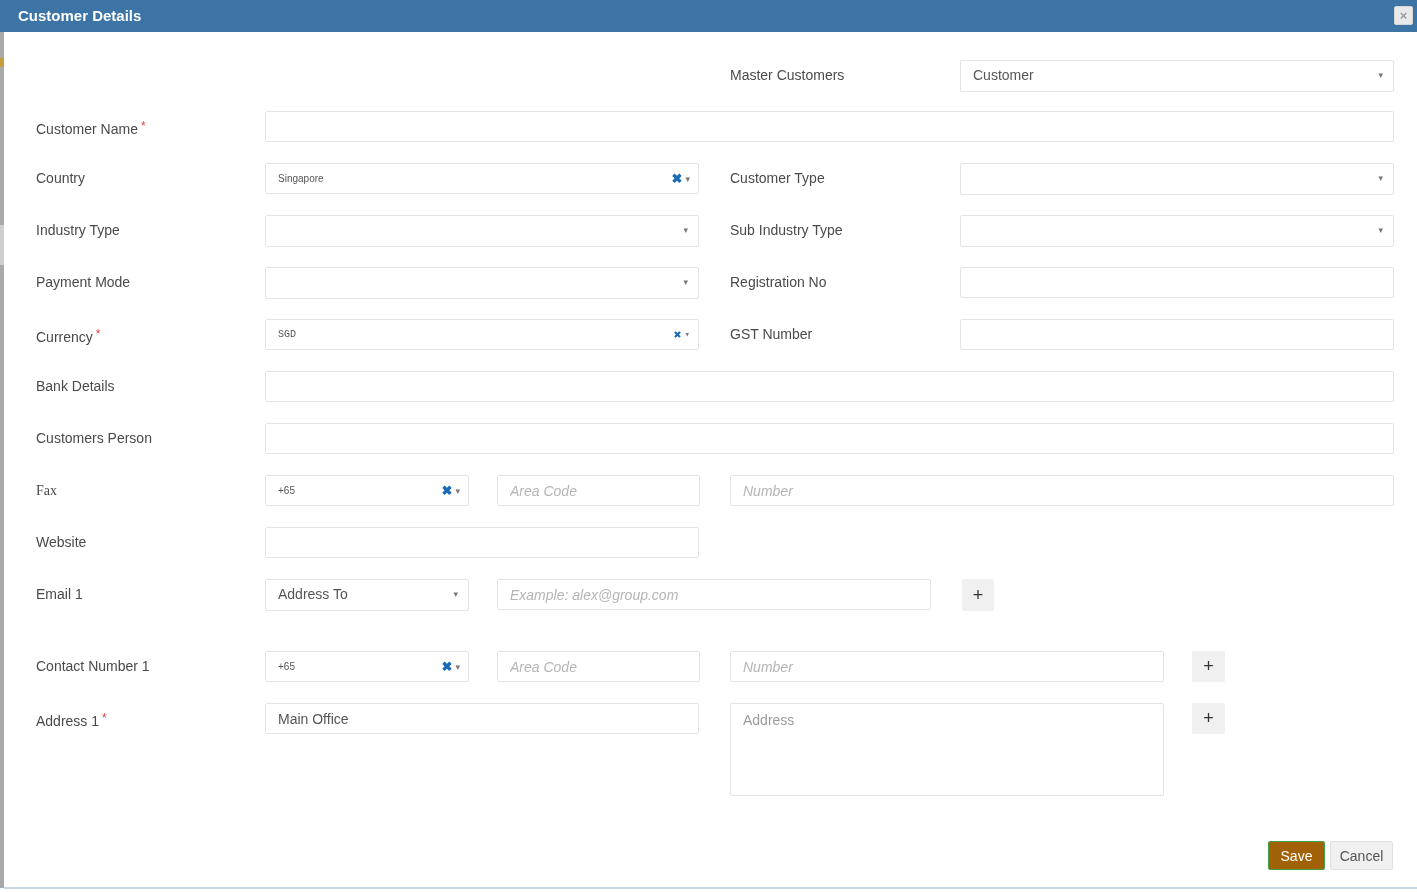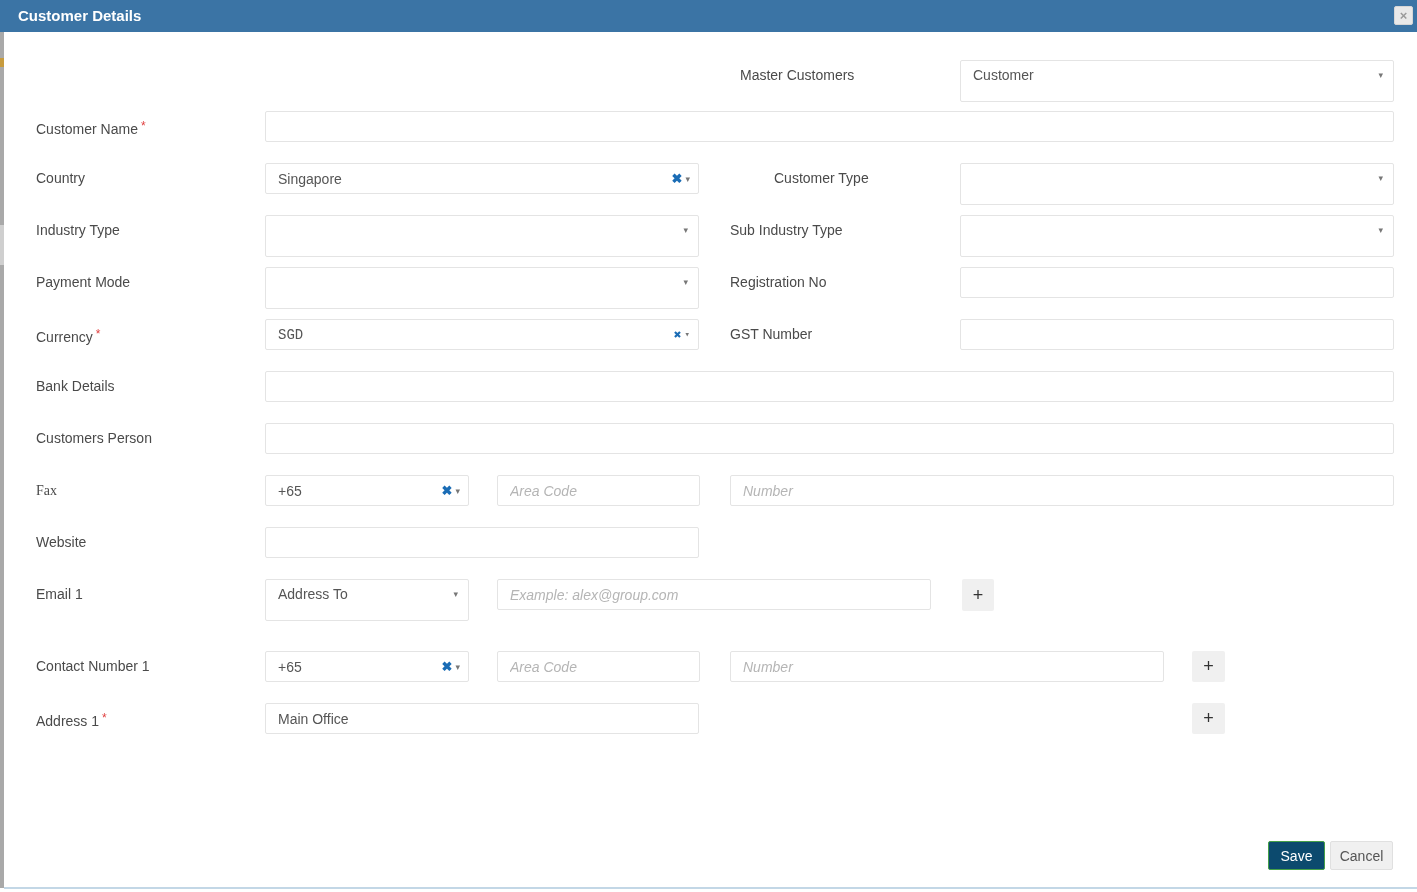--- a/index.html
+++ b/index.html
@@ -50,59 +50,59 @@
     position:absolute; height:31px;
     border:1px solid #e4e4e4; border-radius:2px; background:#fff;
     font-family:inherit; font-size:14px; color:#555;
     padding:0 12px; outline:none;
   }
   .field::placeholder { color:#b5b5b5; font-style:italic; }
   textarea.field { height:93px; padding-top:8px; resize:none; }
   textarea.field::placeholder { color:#9a9a9a; font-style:normal; }
   
   .dd {
-    position:absolute; height:42px;
+    position:absolute; height:32px;
     border:1px solid #e4e4e4; border-radius:2px; background:#fff;
     cursor:pointer;
   }
   .dd-text {
     position:absolute; left:12px; top:0; line-height:29px;
     font-size:14px; color:#555; white-space:nowrap;
   }
   .caret {
     position:absolute; right:10px; top:0; line-height:29px;
     font-size:9px; color:#777;
   }
   
   .combo {
     position:absolute; height:31px;
     border:1px solid #e4e4e4; border-radius:2px; background:#fff;
   }
   .combo input {
     position:absolute; left:0; top:0; width:calc(100% - 46px); height:100%;
     border:none; outline:none; background:transparent;
-    font-family:inherit; font-size:14px; color:#555; padding:0 0 0 12px;
+    font-family:inherit; font-size:10px; color:#555; padding:0 0 0 12px;
   }
   .combo .icons {
     position:absolute; right:8px; top:0; height:29px;
     display:flex; align-items:center;
   }
   .x-icon { color:#1a6cb5; font-weight:700; font-size:13px; cursor:pointer; }
   .combo .caret2 { color:#777; font-size:9px; margin-left:3px; cursor:pointer; }
   
   .add-btn {
     position:absolute; width:33px; height:31px;
     background:#f0f0f0; border:none; border-radius:2px;
     font-size:18px; color:#333; line-height:31px; text-align:center;
     cursor:pointer; font-family:inherit;
   }
   
   .save-btn {
     position:absolute; left:1268px; top:841px; width:57px; height:29px;
-    background:#0c4a6e; border:1px solid #45a049; border-radius:2px;
+    background:#a16207; border:1px solid #45a049; border-radius:2px;
     color:#fff; font-size:14px; font-family:inherit; cursor:pointer;
   }
   .cancel-btn {
     position:absolute; left:1330px; top:841px; width:63px; height:29px;
     background:#f0f0f0; border:1px solid #e0e0e0; border-radius:2px;
     color:#555; font-size:14px; font-family:inherit; cursor:pointer;
   }
 </style>
 </head>
 <body>
@@ -112,38 +112,38 @@
   <div class="titlebar">
     <span class="title-text">Customer Details</span>
   </div>
   <div class="close-btn">×</div>
 
   <div class="left-strip"></div>
   <div class="left-strip-seg1"></div>
   <div class="left-strip-seg2"></div>
   <div class="bottom-line"></div>
 
-  <span class="label" style="left:730px; top:60px;margin-left:10px;"><span>Master Customers</span></span>
+  <span class="label" style="left:730px; top:60px;"><span>Master Customers</span></span>
   <div class="dd" style="left:960px; top:60px; width:434px;">
     <span class="dd-text">Customer</span>
     <span class="caret">▾</span>
   </div>
 
   <span class="label" style="left:36px; top:111px;"><span>Customer Name</span><span class="req">*</span></span>
   <input class="field" style="left: 265px; top: 111px; width: 1129px;" value="">
 
   <span class="label" style="left:36px; top:163px;"><span>Country</span></span>
   <div class="combo" style="left:265px; top:163px; width:434px;">
     <input value="Singapore" style="">
     <span class="icons">
       <span class="x-icon">✖</span>
       <span class="caret2">▾</span>
     </span>
   </div>
-  <span class="label" style="left:730px; top:163px;margin-left:44px;"><span>Customer Type</span></span>
+  <span class="label" style="left:730px; top:163px;"><span>Customer Type</span></span>
   <div class="dd" style="left:960px; top:163px; width:434px;">
     <span class="dd-text"></span>
     <span class="caret">▾</span>
   </div>
 
   <span class="label" style="left:36px; top:215px;"><span>Industry Type</span></span>
   <div class="dd" style="left:265px; top:215px; width:434px;">
     <span class="dd-text"></span>
     <span class="caret">▾</span>
   </div>
@@ -207,18 +207,19 @@
       <span class="x-icon">✖</span>
       <span class="caret2">▾</span>
     </span>
   </div>
   <input class="field" style="left: 497px; top: 651px; width: 203px;" placeholder="Area Code">
   <input class="field" style="left: 730px; top: 651px; width: 434px;" placeholder="Number">
   <button class="add-btn" style="left:1192px; top:651px;"><span>+</span></button>
 
   <span class="label" style="left:36px; top:703px;"><span>Address 1</span><span class="req">*</span></span>
   <input class="field" style="left: 265px; top: 703px; width: 434px;" value="Main Office">
+  <textarea class="field" style="left: 730px; top: 703px; width: 434px;" placeholder="Address"></textarea>
   <button class="add-btn" style="left:1192px; top:703px;"><span>+</span></button>
 
   <button class="save-btn">Save</button>
   <button class="cancel-btn">Cancel</button>
 
 </div>
 
 </body></html>

